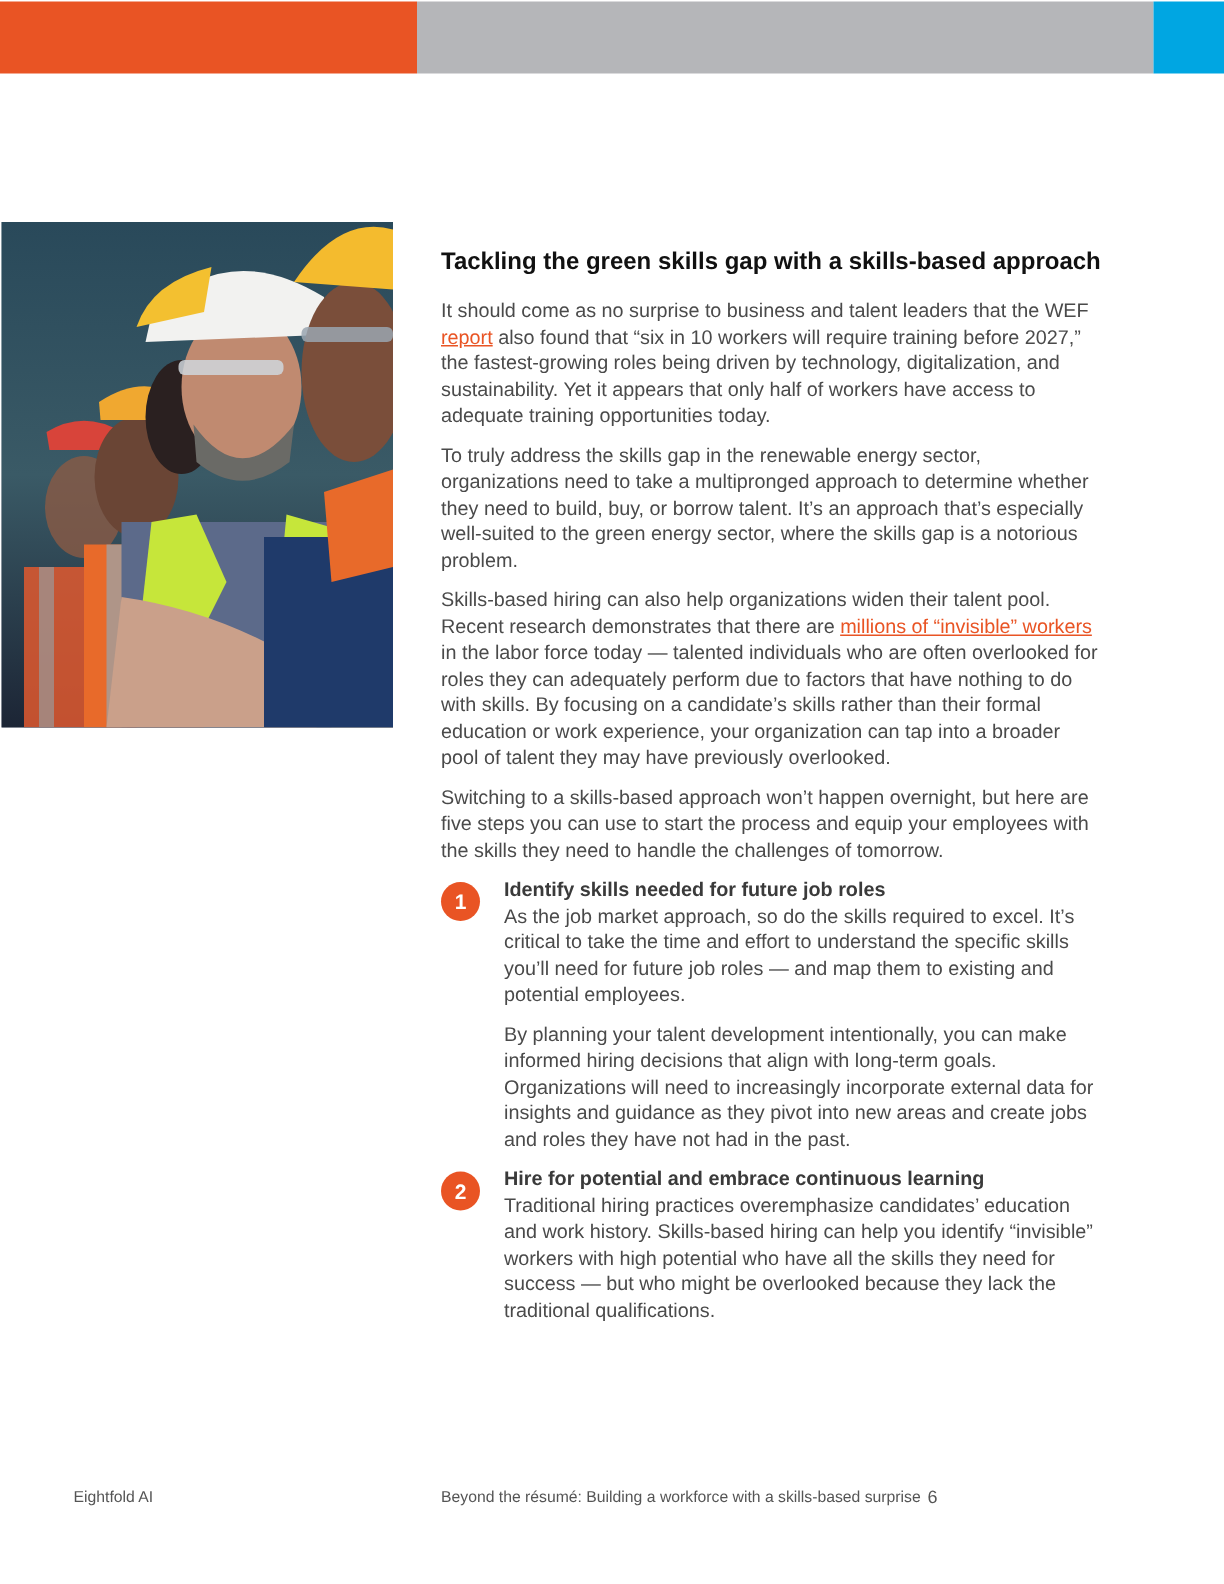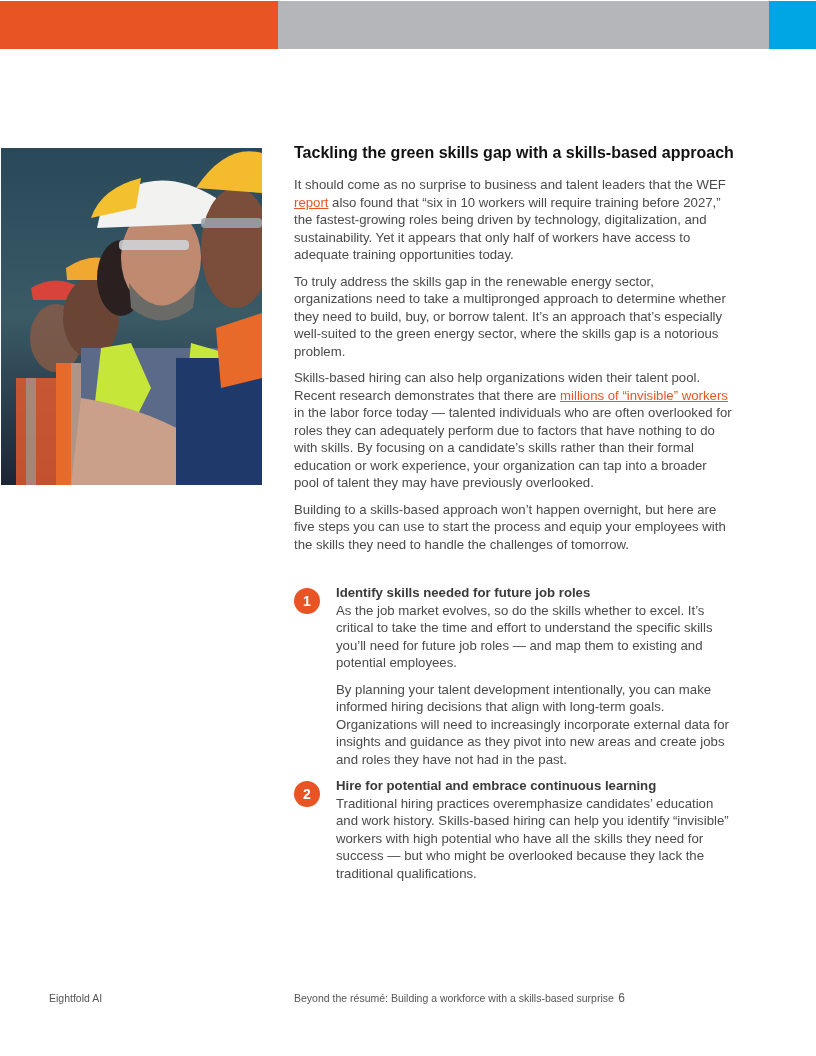--- a/index.html
+++ b/index.html
@@ -13,21 +13,21 @@
     .topbar .seg-orange { width: 278px; background: #e95424; }
     .topbar .seg-gray { width: 491px; background: #b5b6b9; }
     .topbar .seg-blue { flex: 1; background: #00a6e2; }
 
     .photo {
       position: absolute; left: 1px; top: 148px; width: 261px; height: 337px; overflow: hidden;
       background: linear-gradient(180deg, #2a4a5a 0%, #345563 35%, #2b3e4e 60%, #1f2a3d 100%);
     }
     .photo svg { display: block; width: 100%; height: 100%; }
 
-    .content { position: absolute; left: 294px; top: 142px; width: 440px; }
+    .content { position: absolute; left: 294px; top: 164px; width: 440px; }
     .heading {
       font-size: 16px; font-weight: bold; color: #111111; margin: 0; line-height: 22px;
     }
     .para { font-size: 13.2px; line-height: 17.5px; margin: 0 0 9px 0; color: #4a4a4a; }
     .para.first { margin-top: 12px; }
     .link { color: #e95424; text-decoration: underline; }
 
     .steps { position: absolute; left: 294px; top: 584px; width: 440px; }
     .step { position: relative; padding-left: 42px; }
     .step .badge {
@@ -94,28 +94,28 @@
     <rect x="200" y="70" width="61" height="10" rx="4" fill="#9aa6b0" opacity="0.85"></rect>
     <path d="M195 40 Q225 -5 261 5 L261 45 Z" fill="#f4bb2e"></path>
   </svg>
 </div>
 
 <div class="content">
   <h2 class="heading">Tackling the green skills gap with a skills-based approach</h2>
   <p class="para first"><span>It should come as no surprise to business and talent leaders that the WEF </span><a class="link">report</a><span> also found that “six in 10 workers will require training before 2027,” the fastest-growing roles being driven by technology, digitalization, and sustainability. Yet it appears that only half of workers have access to adequate training opportunities today.</span></p>
   <p class="para">To truly address the skills gap in the renewable energy sector, organizations need to take a multipronged approach to determine whether they need to build, buy, or borrow talent. It’s an approach that’s especially well-suited to the green energy sector, where the skills gap is a notorious problem.</p>
   <p class="para"><span>Skills-based hiring can also help organizations widen their talent pool. Recent research demonstrates that there are </span><a class="link">millions of “invisible” workers</a><span> in the labor force today — talented individuals who are often overlooked for roles they can adequately perform due to factors that have nothing to do with skills. By focusing on a candidate’s skills rather than their formal education or work experience, your organization can tap into a broader pool of talent they may have previously overlooked.</span></p>
-  <p class="para">Building to a skills-based approach won’t happen overnight, but here are five steps you can use to start the process and equip your employees with the skills they need to handle the challenges of tomorrow.</p>
+  <p class="para">Switching to a skills-based approach won’t happen overnight, but here are five steps you can use to start the process and equip your employees with the skills they need to handle the challenges of tomorrow.</p>
 </div>
 
 <div class="steps">
   <div class="step">
     <div class="badge">1</div>
     <p class="step-title">Identify skills needed for future job roles</p>
-    <p class="para">As the job market evolves, so do the skills whether to excel. It’s critical to take the time and effort to understand the specific skills you’ll need for future job roles — and map them to existing and potential employees.</p>
+    <p class="para">As the job market approach, so do the skills required to excel. It’s critical to take the time and effort to understand the specific skills you’ll need for future job roles — and map them to existing and potential employees.</p>
     <p class="para">By planning your talent development intentionally, you can make informed hiring decisions that align with long-term goals. Organizations will need to increasingly incorporate external data for insights and guidance as they pivot into new areas and create jobs and roles they have not had in the past.</p>
   </div>
   <div class="step step2">
     <div class="badge">2</div>
     <p class="step-title">Hire for potential and embrace continuous learning</p>
     <p class="para">Traditional hiring practices overemphasize candidates’ education and work history. Skills-based hiring can help you identify “invisible” workers with high potential who have all the skills they need for success — but who might be overlooked because they lack the traditional qualifications.</p>
   </div>
 </div>
 
 <div class="footer">

